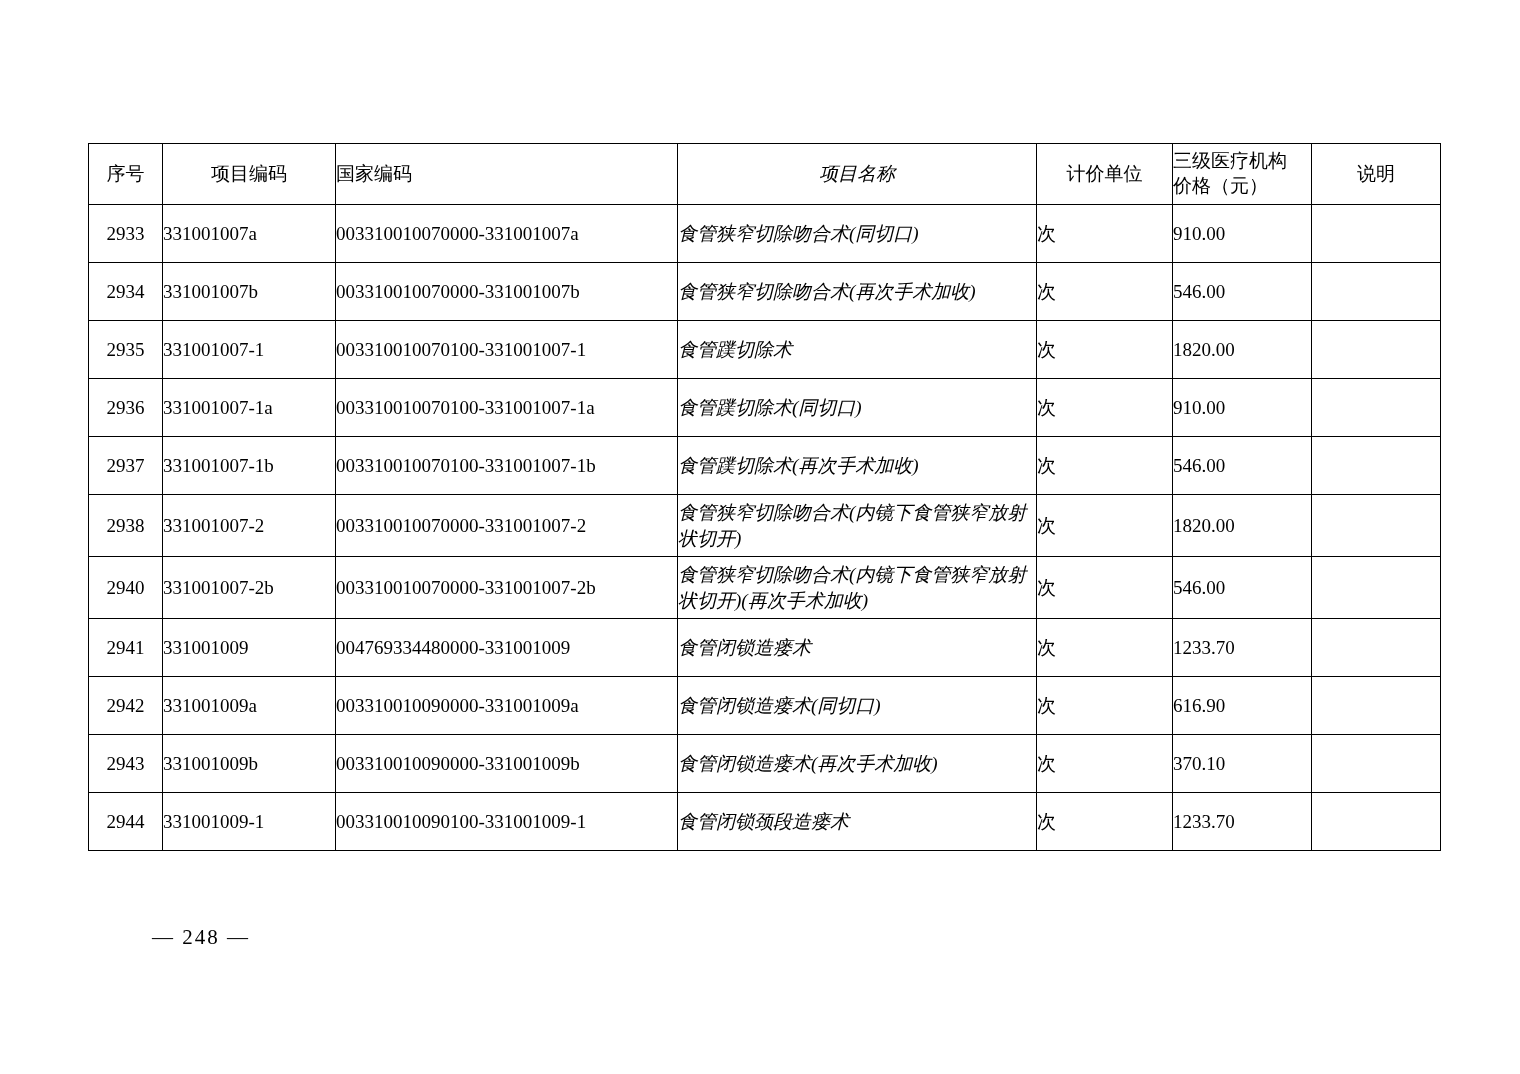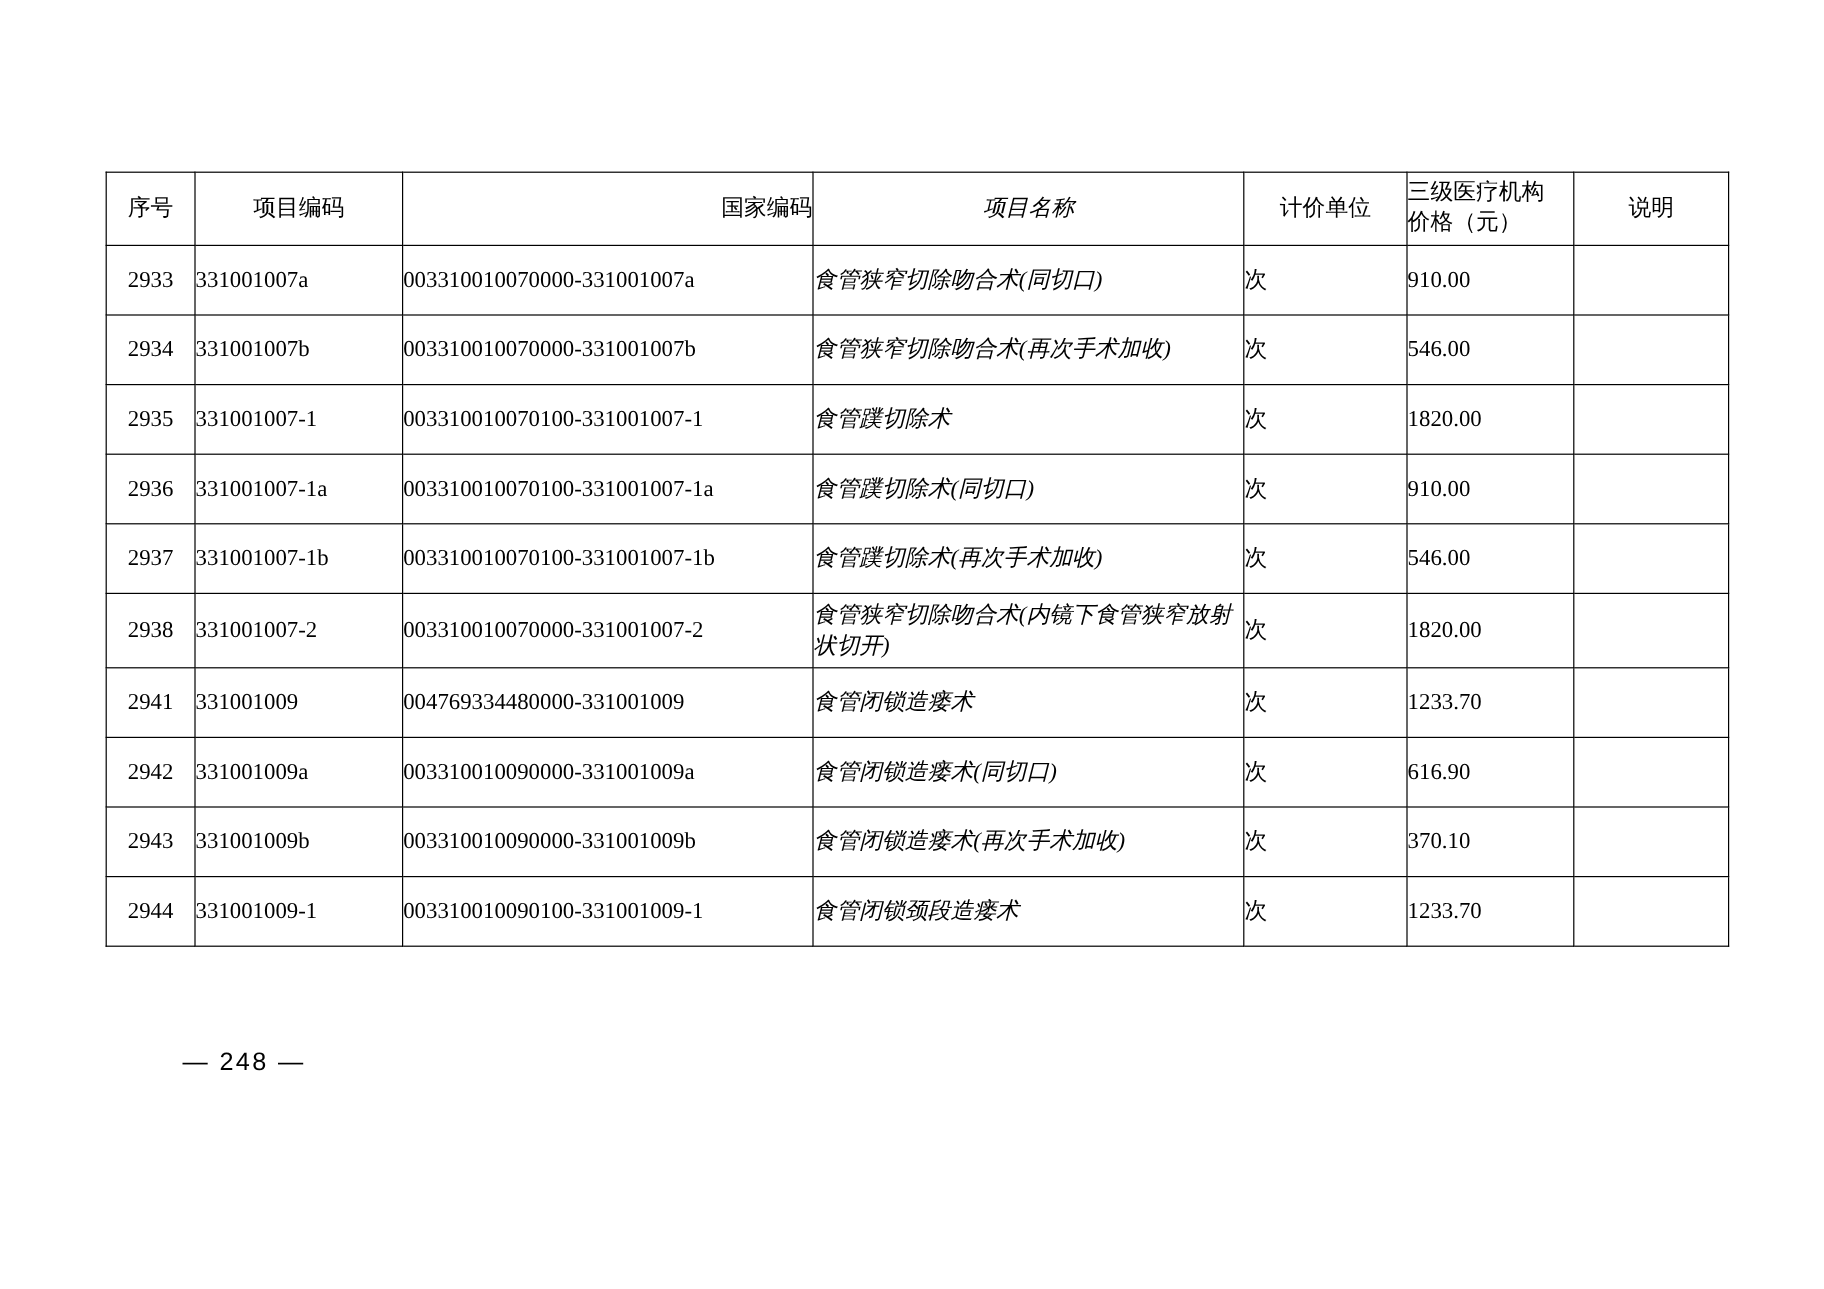--- a/index.html
+++ b/index.html
@@ -64,38 +64,38 @@
   .c-note   { width: 128px; text-align: center; }
 
   td.c-name.two-line {
     line-height: 1.32;
     padding-top: 2px;
     padding-bottom: 2px;
   }
   .page-number {
     position: absolute;
     left: 152px;
-    top: 874px;
+    top: 925px;
     font-size: 21px;
     letter-spacing: 2px;
-    font-family: Liberation Sans, sans-serif;
+    font-family: Liberation Serif, serif;
   }
 </style>
 </head>
 <body>
 
 <div class="page">
 
   <div class="table-wrap">
     <table class="price-table">
       <thead>
         <tr>
           <th class="c-seq">序号</th>
           <th class="c-code" style="text-align:center;padding-left:0">项目编码</th>
-          <th class="c-ncode" style="text-align:right;padding-left:0">国家编码</th>
+          <th class="c-ncode" style="text-align:left;padding-left:0">国家编码</th>
           <th class="c-name" style="text-align:center;padding-left:0">项目名称</th>
           <th class="c-unit">计价单位</th>
           <th class="c-price">
             <span class="hdr2">三级医疗机构</span>
             <span class="hdr2">价格（元）</span>
           </th>
           <th class="c-note">说明</th>
         </tr>
       </thead>
       <tbody>
@@ -147,20 +147,29 @@
           <tr>
             <td class="c-seq">2938</td>
             <td class="c-code">331001007-2</td>
             <td class="c-ncode">003310010070000-331001007-2</td>
             <td class="c-name two-line">食管狭窄切除吻合术(内镜下食管狭窄放射状切开)</td>
             <td class="c-unit">次</td>
             <td class="c-price">1820.00</td>
             <td class="c-note"></td>
           </tr>
           <tr>
+            <td class="c-seq">2940</td>
+            <td class="c-code">331001007-2b</td>
+            <td class="c-ncode">003310010070000-331001007-2b</td>
+            <td class="c-name two-line">食管狭窄切除吻合术(内镜下食管狭窄放射状切开)(再次手术加收)</td>
+            <td class="c-unit">次</td>
+            <td class="c-price">546.00</td>
+            <td class="c-note"></td>
+          </tr>
+          <tr>
             <td class="c-seq">2941</td>
             <td class="c-code">331001009</td>
             <td class="c-ncode">004769334480000-331001009</td>
             <td class="c-name">食管闭锁造瘘术</td>
             <td class="c-unit">次</td>
             <td class="c-price">1233.70</td>
             <td class="c-note"></td>
           </tr>
           <tr>
             <td class="c-seq">2942</td>

